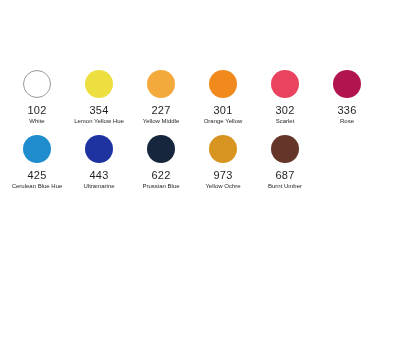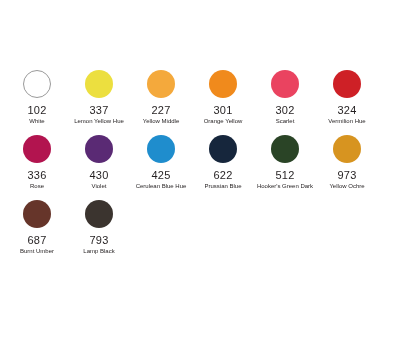--- a/index.html
+++ b/index.html
@@ -68,77 +68,62 @@
 
 <div id="swatch-chart">
   <div class="swatch-grid">
       <div class="swatch-cell">
         <div class="swatch-dot outlined" style="background: rgb(255, 255, 255);"></div>
         <div class="swatch-code">102</div>
         <div class="swatch-name">White</div>
       </div>
       <div class="swatch-cell">
         <div class="swatch-dot" style="background: rgb(236, 223, 63);"></div>
-        <div class="swatch-code">337</div>
+        <div class="swatch-code">354</div>
         <div class="swatch-name">Lemon Yellow Hue</div>
       </div>
       <div class="swatch-cell">
         <div class="swatch-dot" style="background: rgb(244, 169, 60);"></div>
         <div class="swatch-code">227</div>
         <div class="swatch-name">Yellow Middle</div>
       </div>
       <div class="swatch-cell">
         <div class="swatch-dot" style="background: rgb(240, 138, 28);"></div>
         <div class="swatch-code">301</div>
         <div class="swatch-name">Orange Yellow</div>
       </div>
       <div class="swatch-cell">
         <div class="swatch-dot" style="background: rgb(234, 67, 96);"></div>
         <div class="swatch-code">302</div>
         <div class="swatch-name">Scarlet</div>
       </div>
       <div class="swatch-cell">
-        <div class="swatch-dot" style="background: rgb(206, 32, 38);"></div>
-        <div class="swatch-code">324</div>
-        <div class="swatch-name">Vermilion Hue</div>
-      </div>
-      <div class="swatch-cell">
         <div class="swatch-dot" style="background: rgb(178, 20, 79);"></div>
         <div class="swatch-code">336</div>
         <div class="swatch-name">Rose</div>
-      </div>
-      <div class="swatch-cell">
-        <div class="swatch-dot" style="background: rgb(90, 42, 116);"></div>
-        <div class="swatch-code">430</div>
-        <div class="swatch-name">Violet</div>
       </div>
       <div class="swatch-cell">
         <div class="swatch-dot" style="background: rgb(31, 141, 205);"></div>
         <div class="swatch-code">425</div>
         <div class="swatch-name">Cerulean Blue Hue</div>
       </div>
       <div class="swatch-cell">
+        <div class="swatch-dot" style="background: rgb(31, 51, 160);"></div>
+        <div class="swatch-code">443</div>
+        <div class="swatch-name">Ultramarine</div>
+      </div>
+      <div class="swatch-cell">
         <div class="swatch-dot" style="background: rgb(22, 38, 60);"></div>
         <div class="swatch-code">622</div>
         <div class="swatch-name">Prussian Blue</div>
-      </div>
-      <div class="swatch-cell">
-        <div class="swatch-dot" style="background: rgb(42, 68, 38);"></div>
-        <div class="swatch-code">512</div>
-        <div class="swatch-name">Hooker's Green Dark</div>
       </div>
       <div class="swatch-cell">
         <div class="swatch-dot" style="background: rgb(215, 148, 32);"></div>
         <div class="swatch-code">973</div>
         <div class="swatch-name">Yellow Ochre</div>
       </div>
       <div class="swatch-cell">
         <div class="swatch-dot" style="background: rgb(102, 53, 42);"></div>
         <div class="swatch-code">687</div>
         <div class="swatch-name">Burnt Umber</div>
       </div>
-      <div class="swatch-cell">
-        <div class="swatch-dot" style="background: rgb(59, 52, 47);"></div>
-        <div class="swatch-code">793</div>
-        <div class="swatch-name">Lamp Black</div>
-      </div>
     </div>
 </div>
 
 </body></html>

